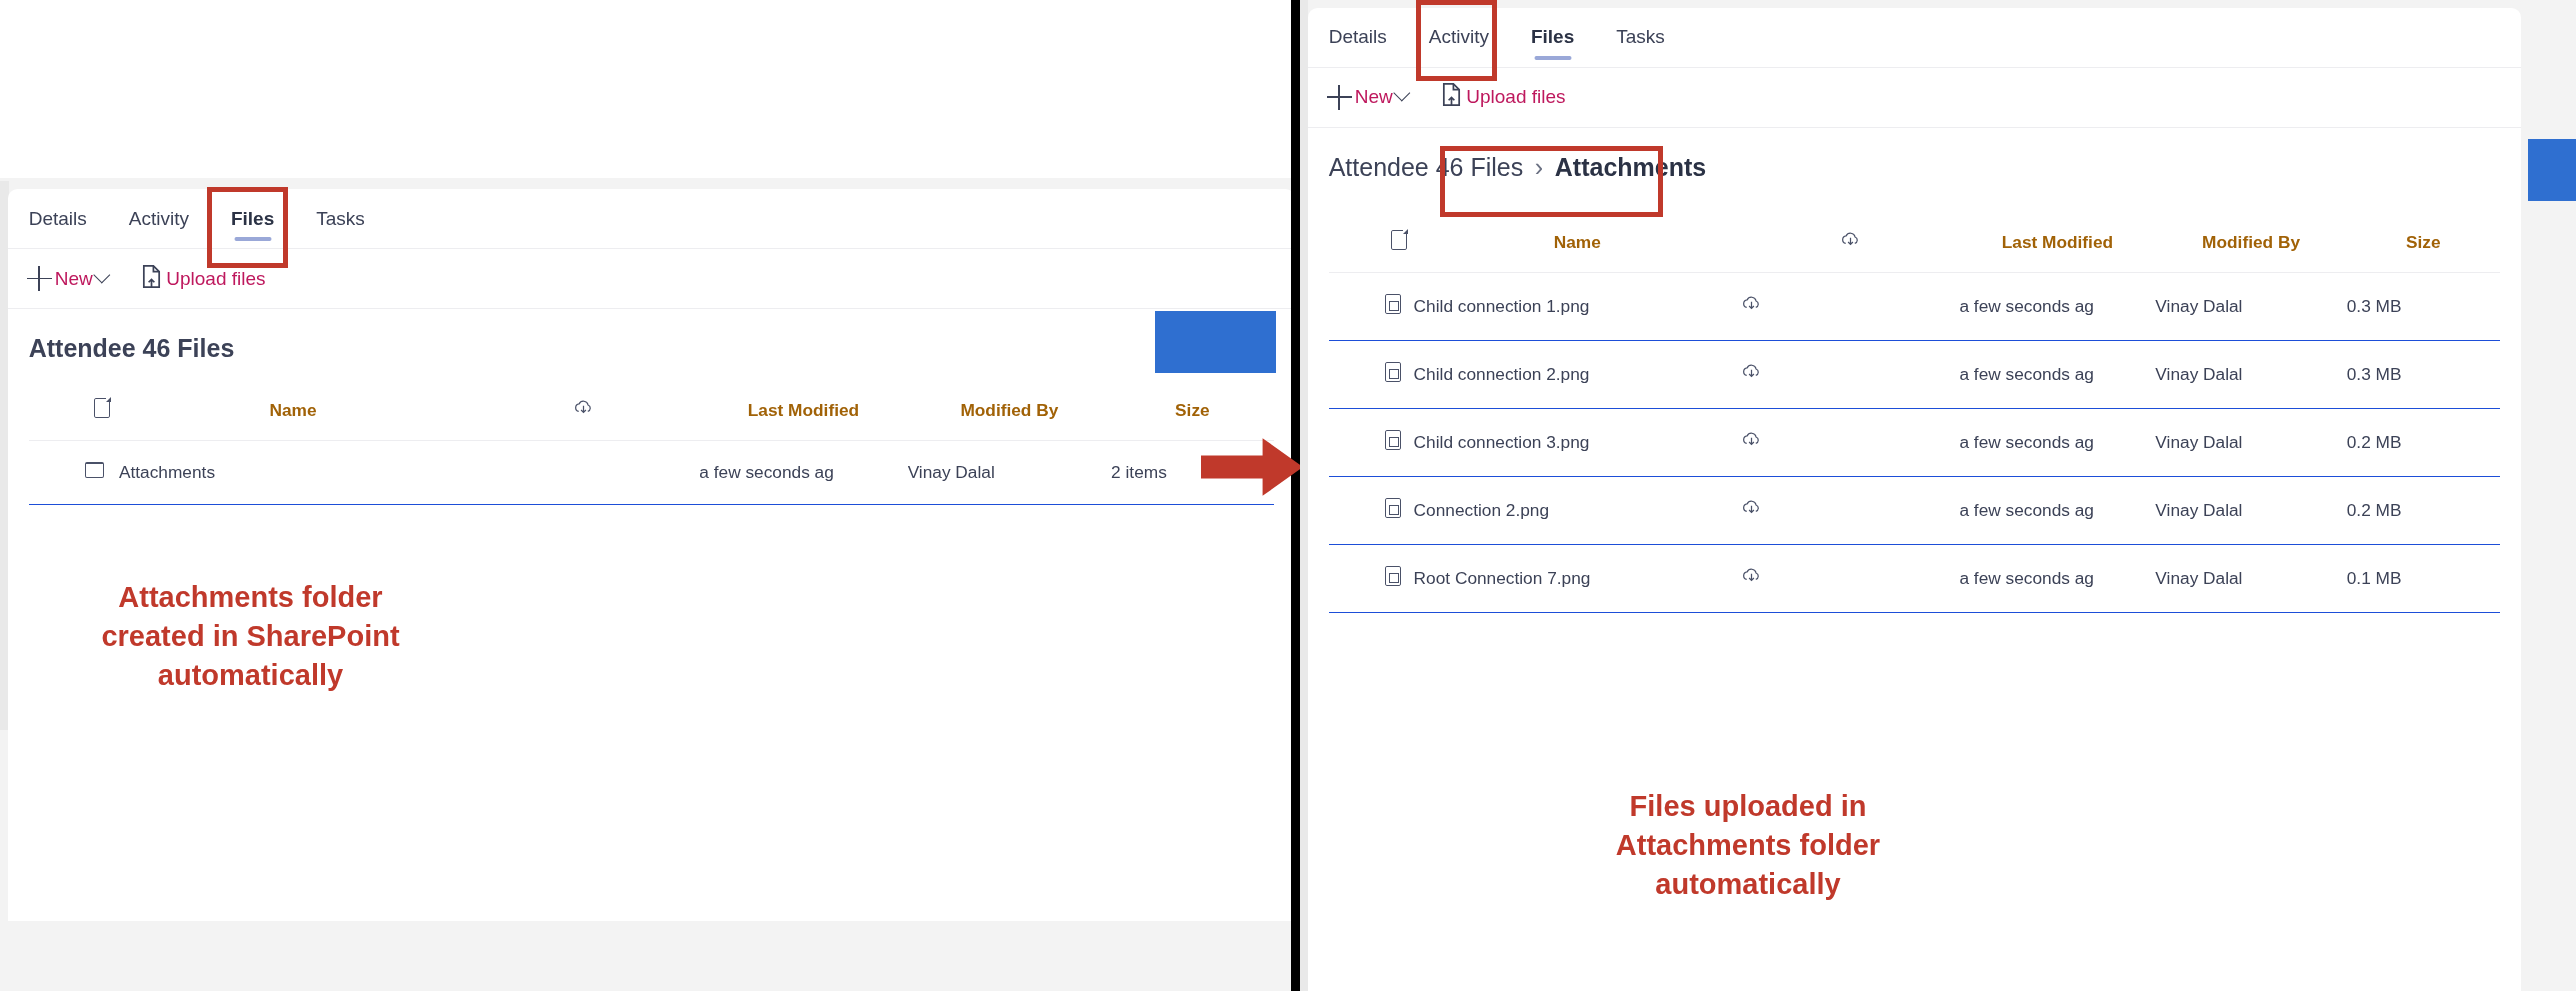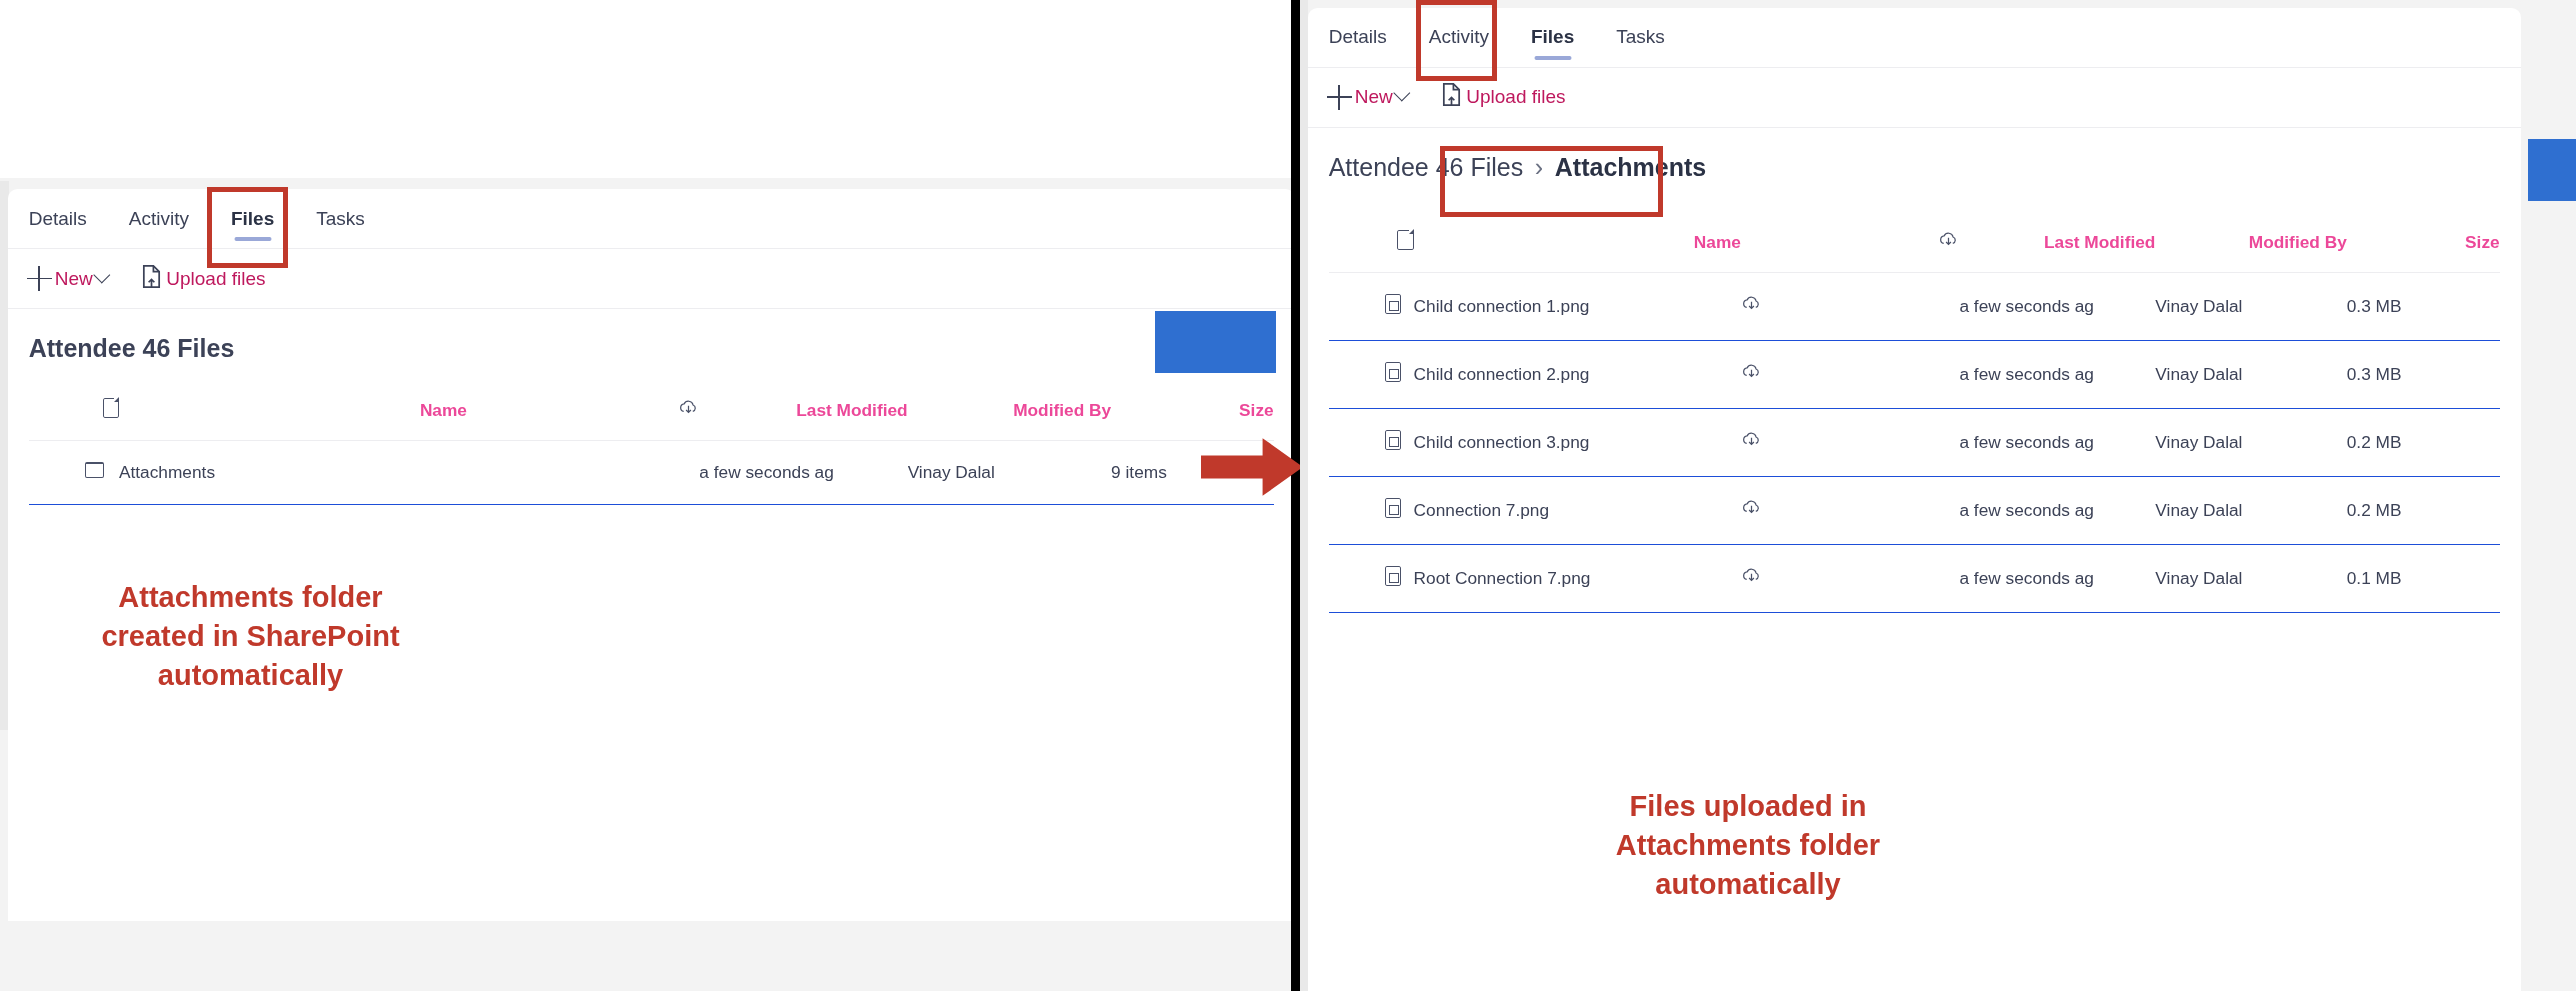--- a/index.html
+++ b/index.html
@@ -85,22 +85,22 @@
     padding: 25px 0 21px 21px;
     font-size: 25px; color: #3c4257;
     display: flex; align-items: center; gap: 11.6px;
   }
   .crumb-sep { color: #6b7183; font-weight: 300; font-size: 25px; }
   .crumb-cur { font-weight: bold; color: #2b3245; }
 
   
   table.filetable { width: 100%; border-collapse: collapse; table-layout: fixed; }
   table.filetable th {
-    font-size: 17.3px; font-weight: bold; color: #ec4899;
-    text-align: right; padding: 13.5px 0 17.3px 0; border-bottom: 1px solid #ededf0;
+    font-size: 17.3px; font-weight: bold; color: #a16207;
+    text-align: center; padding: 13.5px 0 17.3px 0; border-bottom: 1px solid #ededf0;
   }
   table.filetable td {
     font-size: 17.3px; color: #3c4257; padding: 21px 0; border-bottom: 1px solid #1d4ed8;
     white-space: nowrap; overflow: hidden;
   }
   .col-ico   { width: 75px; padding-left: 56px !important; }
   .col-name  { width: 289px; }
   .col-cloud { width: 193px; }
   .col-mod   { width: 173px; }
   .col-by    { width: 169px; }
@@ -207,21 +207,21 @@
           </thead>
           <tbody>
             <tr>
               <td class="col-ico">
                 <span class="folder-ico"></span>
               </td>
               <td class="col-name">Attachments</td>
               <td class="col-cloud"></td>
               <td class="col-mod">a few seconds ag</td>
               <td class="col-by">Vinay Dalal</td>
-              <td class="col-size">9 items</td>
+              <td class="col-size">2 items</td>
             </tr>
           </tbody>
         </table>
       </div>
     </div>
 
     <div class="blue-block" style="left:1155px; top:311px; width:121px; height:62px;"></div>
 
     <div class="hl-box" style="left:207px; top:187px; width:81px; height:81px;"></div>
 
@@ -325,21 +325,21 @@
                 <td class="col-cloud"><span class="cloud-ico"><svg width="21" height="17.3" viewBox="0 0 22 18">
                       <path d="M6 13 a4 4 0 0 1 0.4 -7.9 a5 5 0 0 1 9.4 1.1 a3.6 3.6 0 0 1 -0.3 6.8" fill="none" stroke="#4a5168" stroke-width="1.3"></path>
                       <path d="M11 7 v7 M8.5 11.5 L11 14 l2.5 -2.5" fill="none" stroke="#4a5168" stroke-width="1.3"></path>
                     </svg></span></td>
                 <td class="col-mod">a few seconds ag</td>
                 <td class="col-by">Vinay Dalal</td>
                 <td class="col-size">0.2 MB</td>
               </tr>
               <tr>
                 <td class="col-ico"><span class="img-ico"></span></td>
-                <td class="col-name">Connection 7.png</td>
+                <td class="col-name">Connection 2.png</td>
                 <td class="col-cloud"><span class="cloud-ico"><svg width="21" height="17.3" viewBox="0 0 22 18">
                       <path d="M6 13 a4 4 0 0 1 0.4 -7.9 a5 5 0 0 1 9.4 1.1 a3.6 3.6 0 0 1 -0.3 6.8" fill="none" stroke="#4a5168" stroke-width="1.3"></path>
                       <path d="M11 7 v7 M8.5 11.5 L11 14 l2.5 -2.5" fill="none" stroke="#4a5168" stroke-width="1.3"></path>
                     </svg></span></td>
                 <td class="col-mod">a few seconds ag</td>
                 <td class="col-by">Vinay Dalal</td>
                 <td class="col-size">0.2 MB</td>
               </tr>
               <tr>
                 <td class="col-ico"><span class="img-ico"></span></td>

